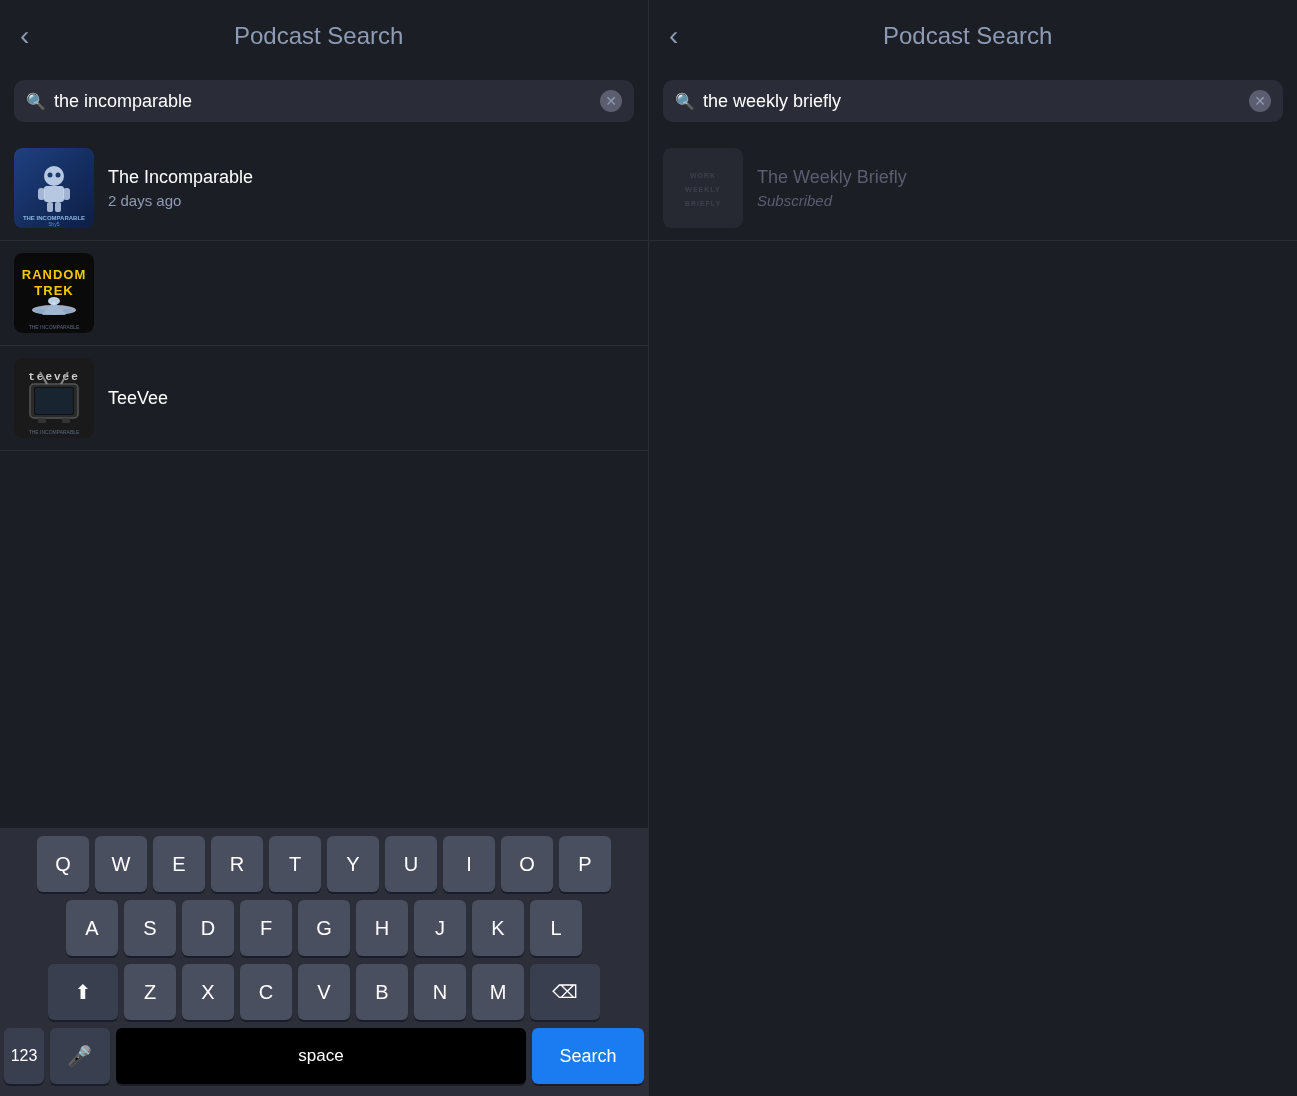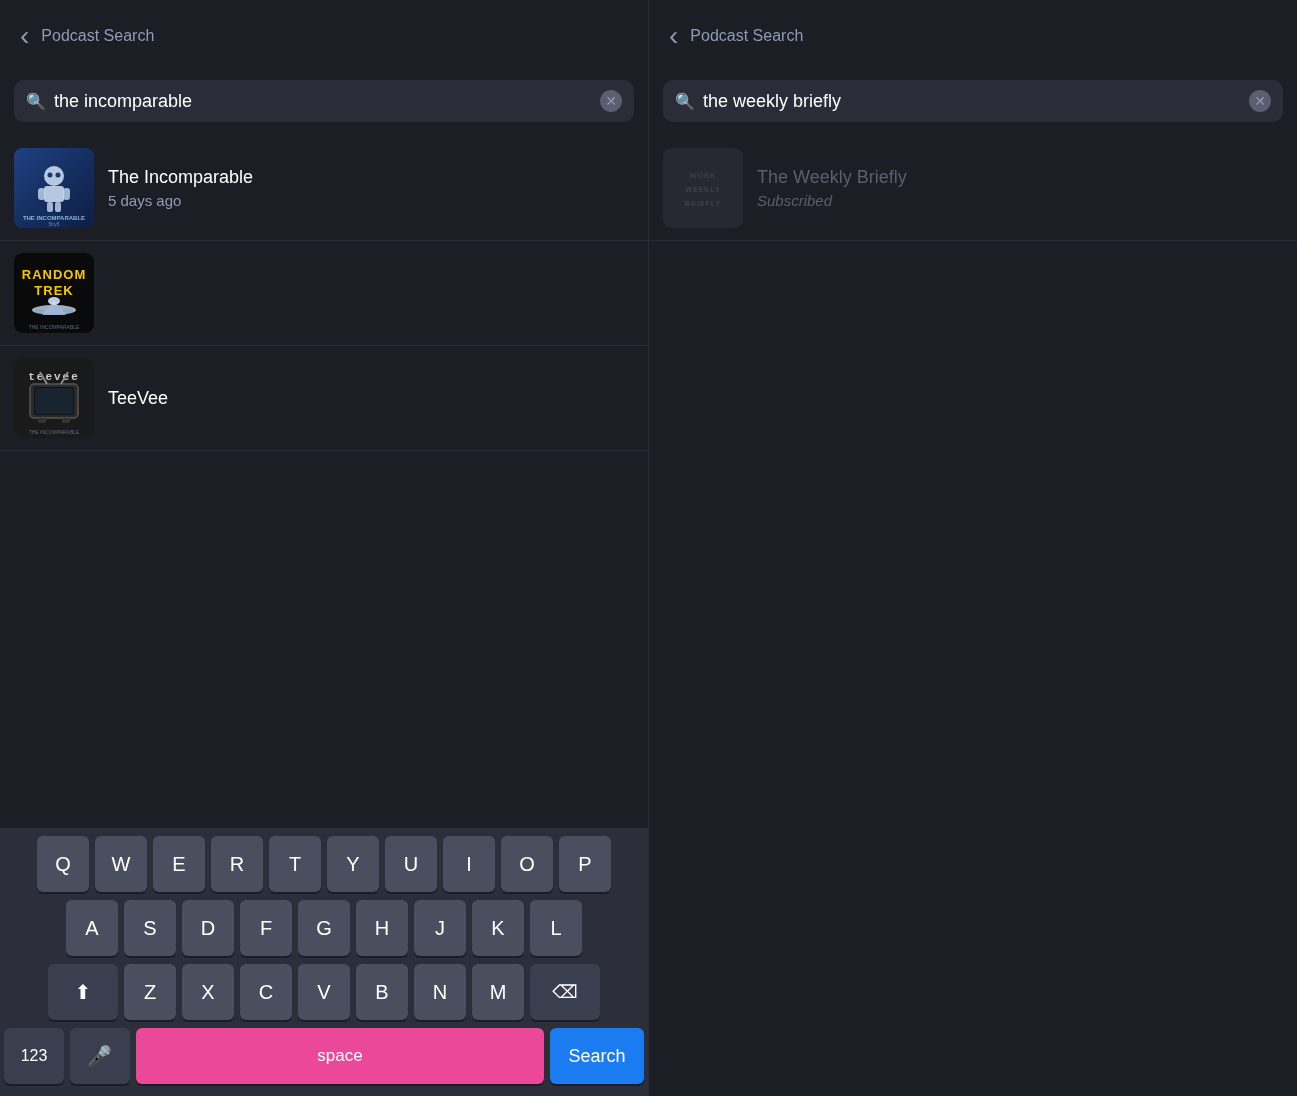--- a/index.html
+++ b/index.html
@@ -38,22 +38,23 @@
       color: #8e9bb5;
       font-size: 28px;
       font-weight: 300;
       margin-right: 12px;
       line-height: 1;
       cursor: pointer;
     }
 
     .header-title {
       flex: 1;
+      text-align: center;
       color: #8e9bb5;
-      font-size: 16px;
+      font-size: 24px;
       font-weight: 400;
       margin-right: 32px;
     }
 
     
     .search-bar-container {
       padding: 8px 14px 14px;
     }
 
     .search-bar {
@@ -180,43 +181,43 @@
       background: #3a3f50;
     }
 
     .key-backspace {
       width: 70px;
       height: 56px;
       background: #3a3f50;
     }
 
     .key-123 {
-      width: 60px;
+      width: 40px;
       height: 56px;
       background: #3a3f50;
       font-size: 16px;
     }
 
     .key-mic {
       width: 60px;
       height: 56px;
       background: #3a3f50;
       font-size: 20px;
     }
 
     .key-space {
       flex: 1;
       height: 56px;
-      background: #ec4899;
+      background: #000000;
       font-size: 17px;
       color: #ffffff;
     }
 
     .key-search {
-      width: 94px;
+      width: 112px;
       height: 56px;
       background: #1a7cf0;
       font-size: 18px;
       font-weight: 500;
       color: white;
     }
 
     
     .incomparable-svg, .random-trek-svg, .teevee-svg {
       width: 80px;
@@ -272,21 +273,21 @@
 
           <circle cx="36" cy="27" r="2.5" fill="#1a3a6b"></circle>
           <circle cx="44" cy="27" r="2.5" fill="#1a3a6b"></circle>
 
           <text x="40" y="72" text-anchor="middle" fill="#8ab4e0" font-size="6" font-weight="bold" font-family="Arial">THE INCOMPARABLE</text>
           <text x="40" y="78" text-anchor="middle" fill="#5a8abf" font-size="5" font-family="Arial">5by5</text>
         </svg>
       </div>
       <div class="result-info">
         <div class="result-title">The Incomparable</div>
-        <div class="result-subtitle">5 days ago</div>
+        <div class="result-subtitle">2 days ago</div>
       </div>
     </div>
 
     <div class="result-item">
       <div class="podcast-art">
         <svg class="random-trek-svg" viewBox="0 0 80 80" xmlns="http://www.w3.org/2000/svg">
           <rect width="80" height="80" fill="#0a0a0a" rx="8"></rect>
 
           <text x="40" y="26" text-anchor="middle" fill="#f5c800" font-size="13" font-weight="900" font-family="Arial Black, Arial" letter-spacing="1">RANDOM</text>
           <text x="40" y="42" text-anchor="middle" fill="#f5c800" font-size="13" font-weight="900" font-family="Arial Black, Arial" letter-spacing="1">TREK</text>

